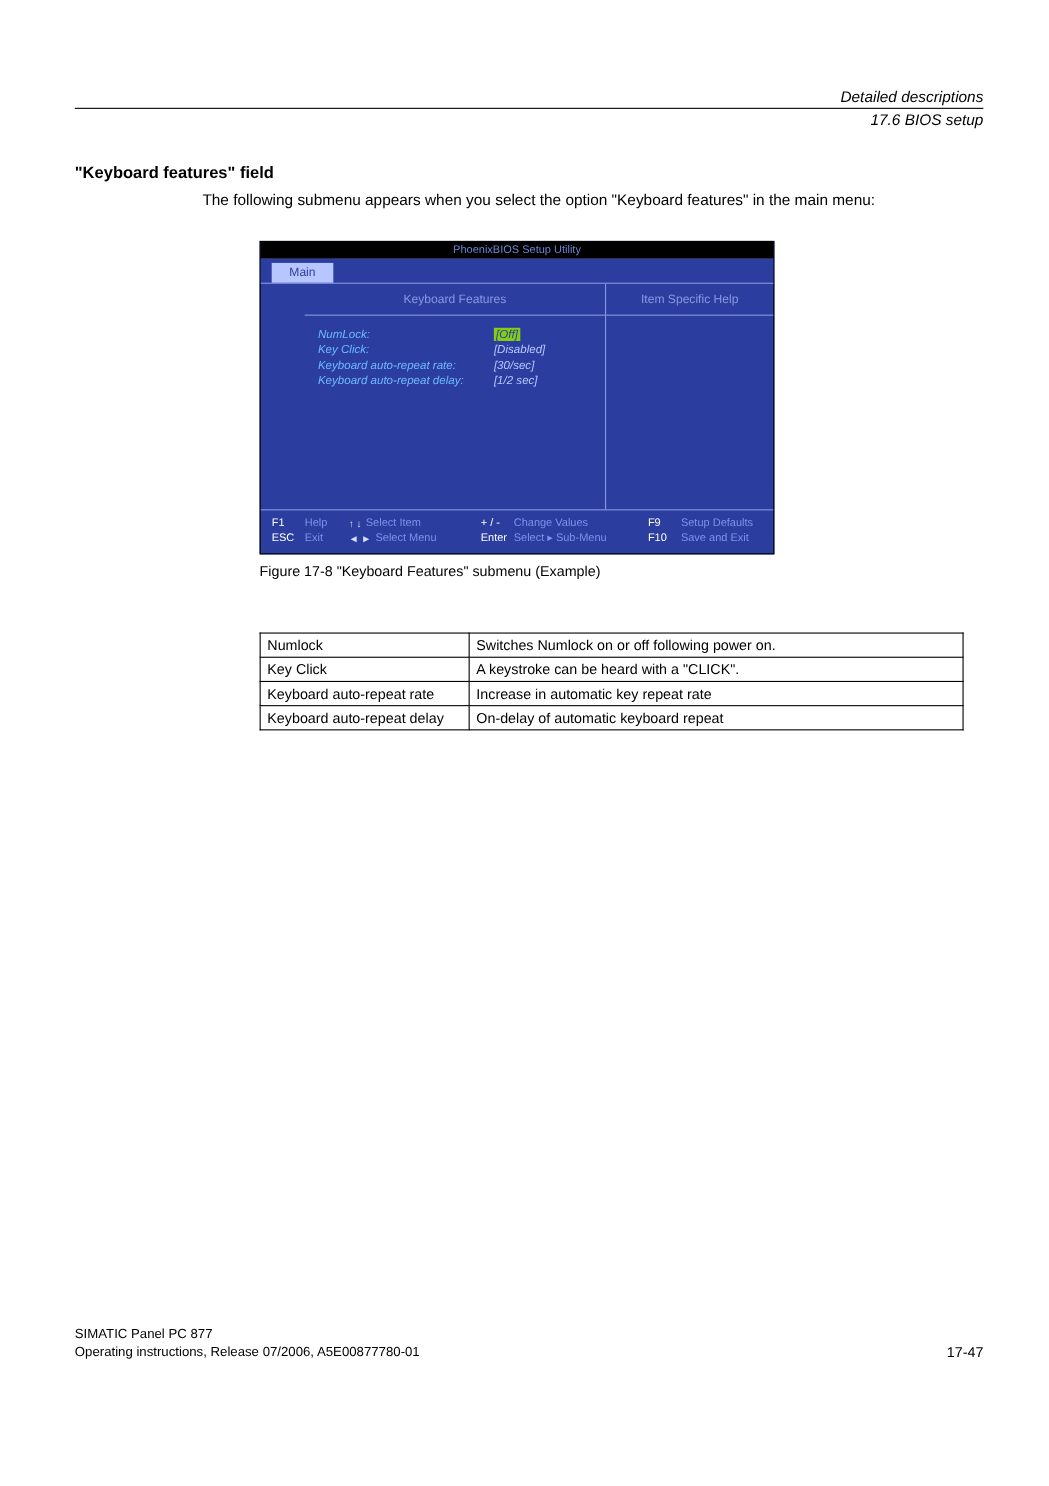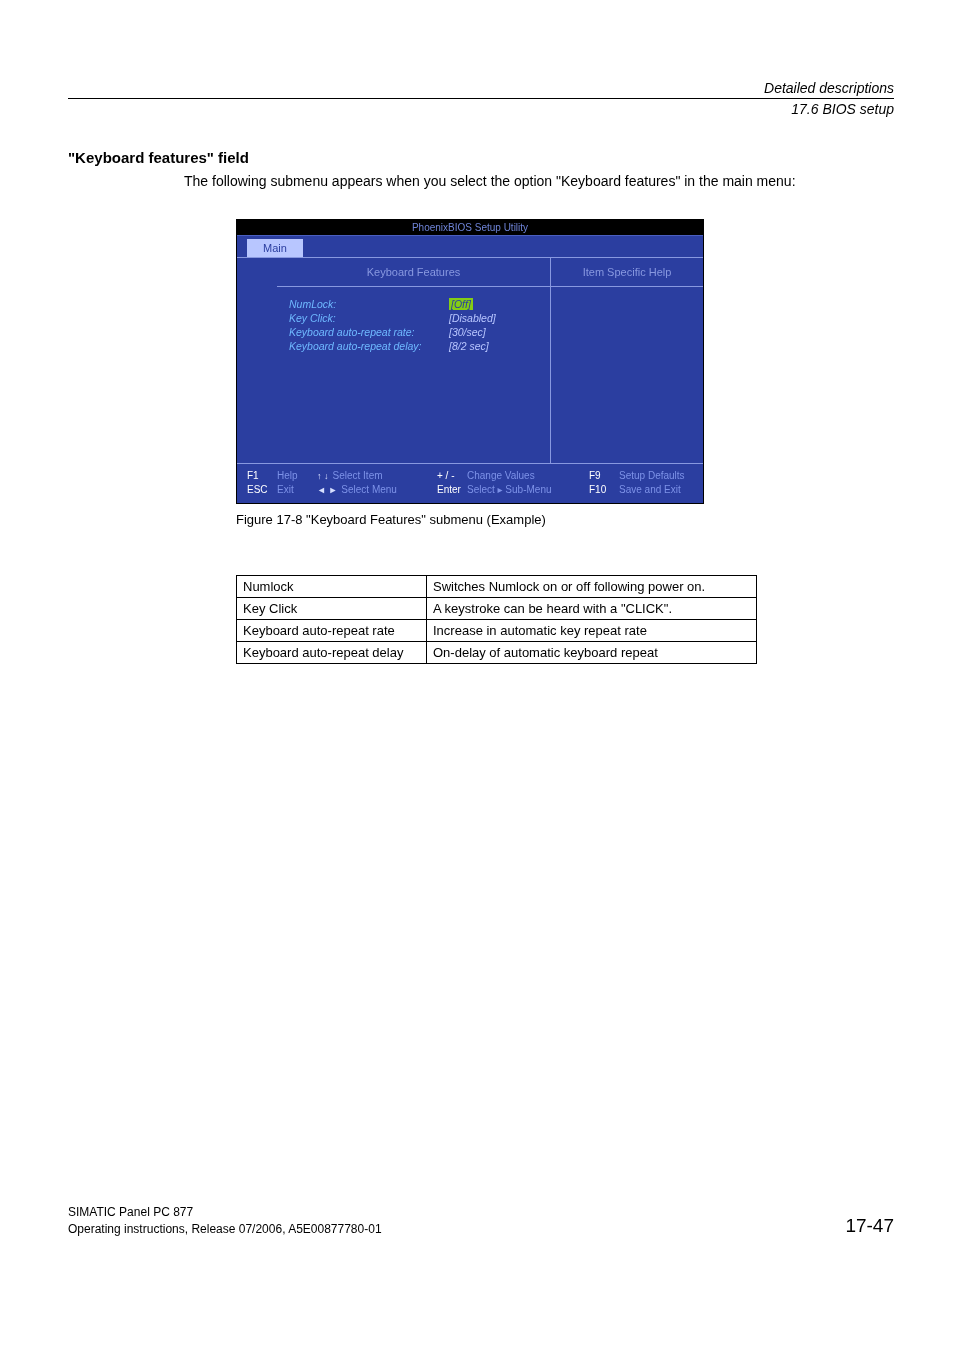--- a/index.html
+++ b/index.html
@@ -130,42 +130,42 @@
   .bf-label { color: #7d92e8; }
   .arrow-icon { display:inline-block; width:auto; color:#d8e0ff; font-size:9px; }
   .caption {
     font-size: 13px;
     margin-left: 168px;
     margin-top: 8px;
     margin-bottom: 48px;
   }
   table.desc-table {
     margin-left: 168px;
-    width: 521px;
+    width: 640px;
     border-collapse: collapse;
     font-size: 13px;
   }
   table.desc-table td {
     border: 1px solid #000;
     padding: 3px 6px;
     vertical-align: top;
   }
   table.desc-table td.col1 {
     width: 190px;
   }
   .footer {
     position: relative;
     margin-top: 540px;
     font-size: 12px;
     display: flex;
     justify-content: space-between;
     align-items: flex-end;
   }
   .footer-left { line-height: 1.4; }
-  .footer-right { font-size: 19px; text-align: right; }
+  .footer-right { font-size: 13px; text-align: right; }
 </style>
 </head>
 <body>
 
 <div class="page">
   <div class="header-block">Detailed descriptions</div>
   <hr class="header-rule">
   <div class="header-sub">17.6 BIOS setup</div>
 
   <div class="section-title">"Keyboard features" field</div>
@@ -187,21 +187,21 @@
           <div class="kv-row">
             <span class="kv-label">Key Click:</span>
             <span class="kv-val">[Disabled]</span>
           </div>
           <div class="kv-row">
             <span class="kv-label">Keyboard auto-repeat rate:</span>
             <span class="kv-val">[30/sec]</span>
           </div>
           <div class="kv-row">
             <span class="kv-label">Keyboard auto-repeat delay:</span>
-            <span class="kv-val">[8/2 sec]</span>
+            <span class="kv-val">[1/2 sec]</span>
           </div>
         </div>
       </div>
       <div class="panel-right">
         <div class="panel-head">Item Specific Help</div>
         <div class="panel-body"></div>
       </div>
     </div>
     <div class="bios-footer">
       <div class="bf-col1">

